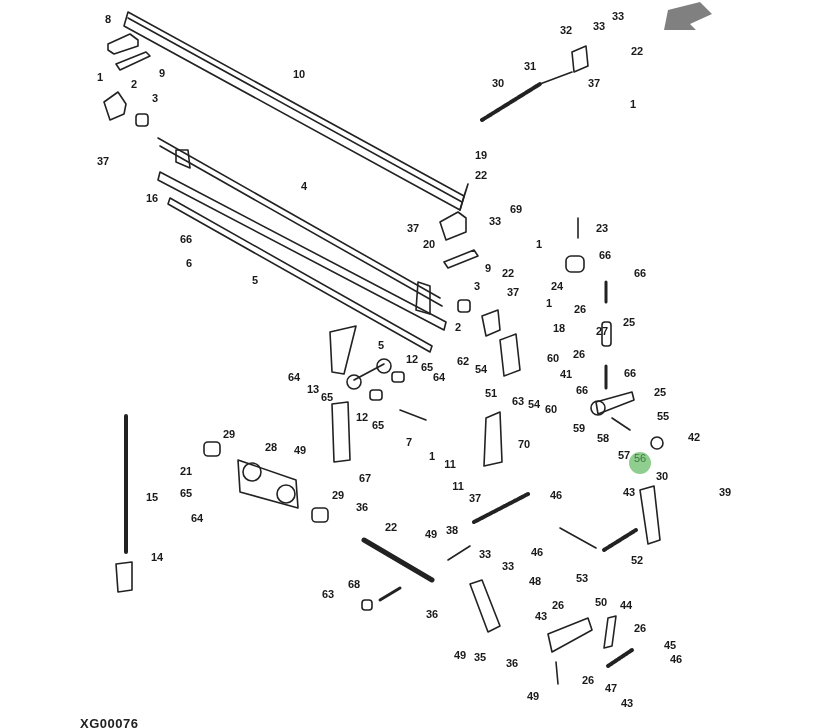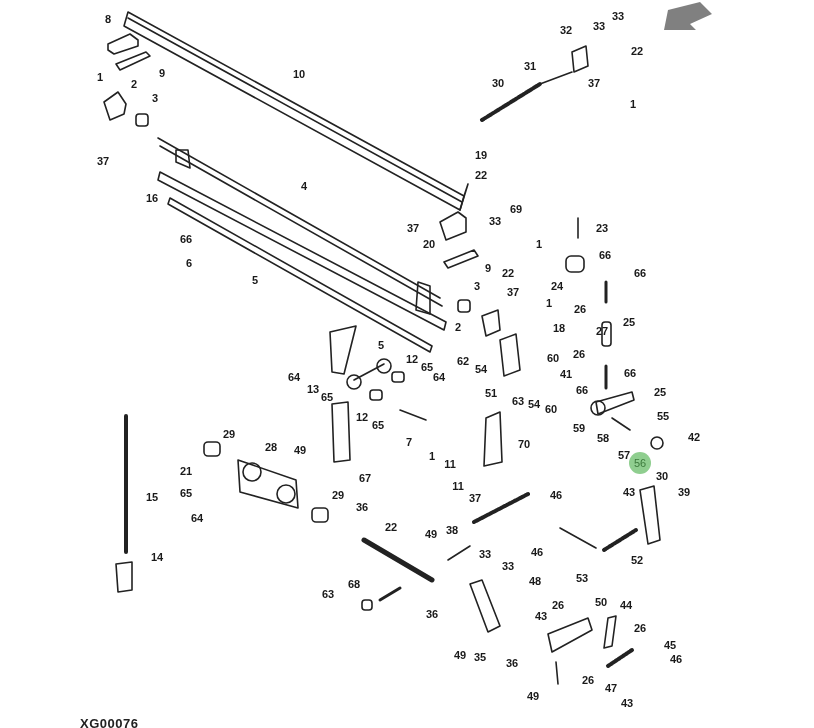--- a/index.html
+++ b/index.html
@@ -1,20 +1,20 @@
 <!DOCTYPE html>
 <html><head>
 <meta charset="utf-8">
 <style>
   html,body{margin:0;padding:0;background:#ffffff;}
   body{width:814px;height:728px;overflow:hidden;position:relative;font-family:"Liberation Sans",sans-serif;}
   #stage{position:absolute;left:0;top:0;width:814px;height:728px;}
   svg{position:absolute;left:0;top:0;}
   .lbl{position:absolute;font-size:11px;font-weight:bold;color:#1a1a1a;line-height:12px;white-space:nowrap;transform:translate(-50%,-50%);}
-  .hl{position:absolute;width:22px;height:22px;border-radius:50%;transform:translate(-50%,-50%);display:flex;align-items:center;justify-content:center;font-size:11px;font-weight:normal;}
+  .hl{position:absolute;width:22px;height:22px;border-radius:50%;transform:translate(-50%,-50%);display:flex;justify-content:center;font-size:11px;font-weight:normal;}
   .code{position:absolute;left:80px;top:716px;font-size:13px;font-weight:bold;color:#222;letter-spacing:0.5px;}
 </style>
 </head>
 <body>
 
 <div id="stage">
   <svg width="814" height="728" viewBox="0 0 814 728">
     <g fill="none" stroke="#222" stroke-width="1.6" stroke-linecap="round" stroke-linejoin="round">
 
       <g>
@@ -205,21 +205,21 @@
   <span class="lbl" style="left:432px;top:456px">1</span>
   <span class="lbl" style="left:450px;top:464px">11</span>
   <span class="lbl" style="left:458px;top:486px">11</span>
   <span class="lbl" style="left:475px;top:498px">37</span>
   <span class="lbl" style="left:556px;top:495px">46</span>
   <span class="lbl" style="left:537px;top:552px">46</span>
   <span class="lbl" style="left:582px;top:578px">53</span>
 
   <span class="lbl" style="left:662px;top:476px">30</span>
   <span class="lbl" style="left:629px;top:492px">43</span>
-  <span class="lbl" style="left:684px;top:492px">39</span>
+  <span class="lbl" style="left:725px;top:492px">39</span>
   <span class="lbl" style="left:637px;top:560px">52</span>
 
   <span class="lbl" style="left:391px;top:527px">22</span>
   <span class="lbl" style="left:431px;top:534px">49</span>
   <span class="lbl" style="left:452px;top:530px">38</span>
   <span class="lbl" style="left:485px;top:554px">33</span>
   <span class="lbl" style="left:508px;top:566px">33</span>
   <span class="lbl" style="left:535px;top:581px">48</span>
   <span class="lbl" style="left:354px;top:584px">68</span>
   <span class="lbl" style="left:328px;top:594px">63</span>

